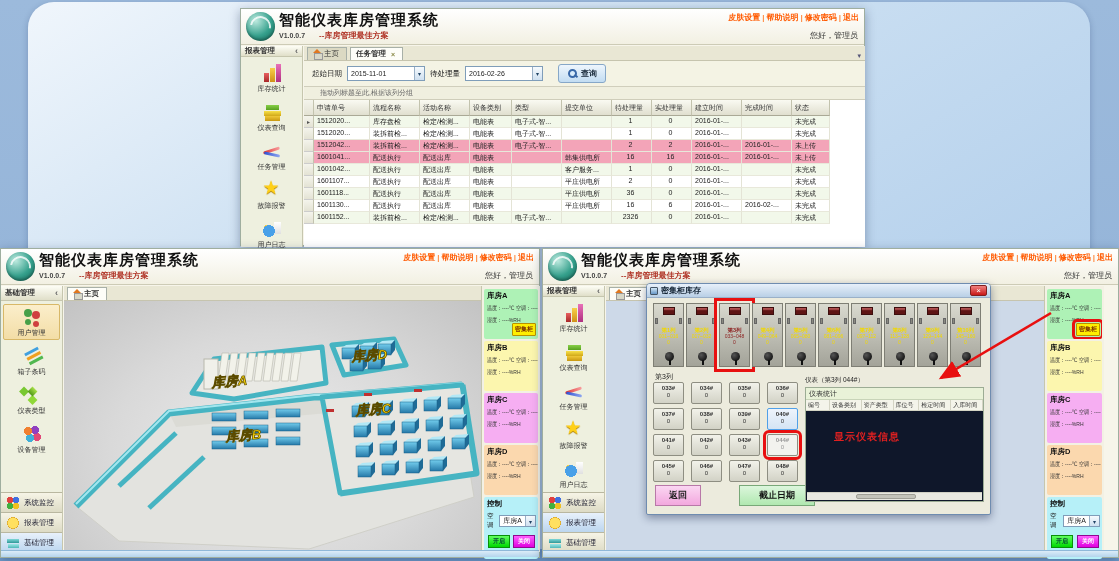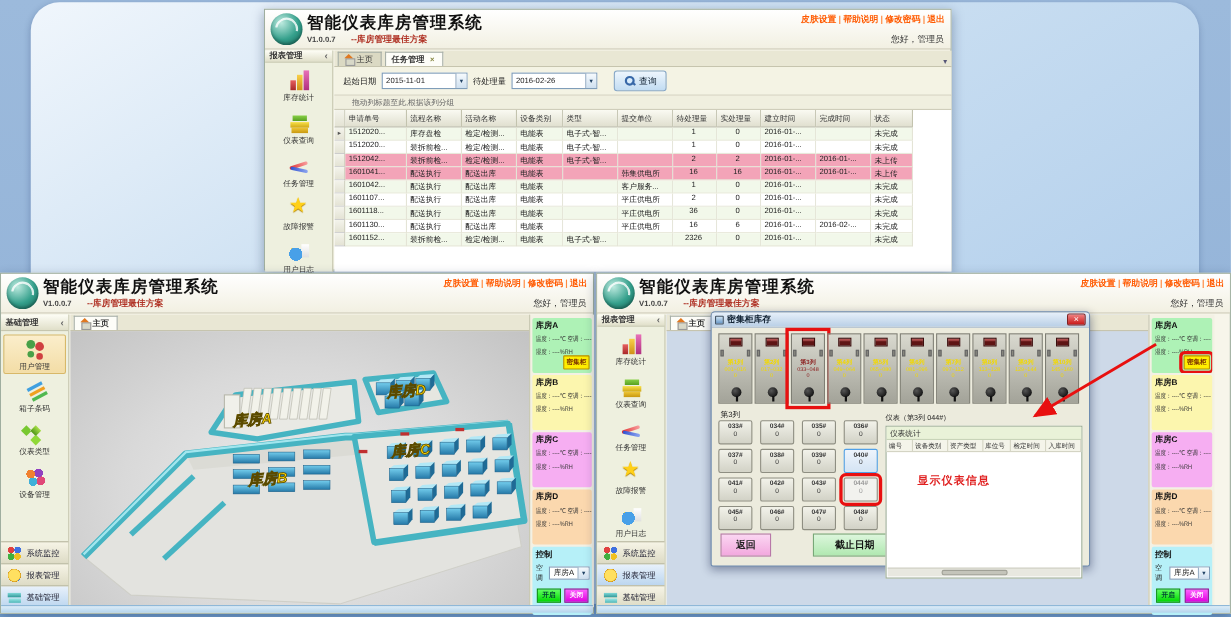--- a/index.html
+++ b/index.html
@@ -84,21 +84,21 @@
 .home-ic::after{content:"";position:absolute;left:0;top:-1px;border-left:4.5px solid transparent;border-right:4.5px solid transparent;border-bottom:4px solid #e07820}
 .toolbar{position:absolute;height:26px;background:#f4f3e4;border-bottom:1px solid #d0cebc;display:flex;align-items:center;gap:5px;padding:0 8px}
 .tb-label{font-size:7.5px;color:#222}
 .ddl{background:#fff;border:1px solid #7f9db9;height:15px;display:flex;align-items:center;font-size:7px;color:#222;cursor:pointer}
 .ddl-val{padding:0 3px;white-space:nowrap;overflow:hidden}
 .arr{margin-left:auto;width:10px;height:100%;background:linear-gradient(#f6fafd,#cfe0f0);border-left:1px solid #9ab0c6;
  display:flex;align-items:center;justify-content:center;font-size:6px;color:#246}
 .tb-ddl{width:78px}
 .search-btn{margin-left:10px;width:48px;height:19px;border:1px solid #86a7c8;border-radius:3px;cursor:pointer;
  background:linear-gradient(#eef6fd,#c2dcf2);display:flex;align-items:center;justify-content:center;gap:3px;
- font-size:8px;font-weight:normal;color:#123}
+ font-size:8px;font-weight:bold;color:#123}
 .mag{width:11px;height:11px;position:relative;display:inline-block}
 .mag::before{content:"";position:absolute;left:1px;top:1px;width:5px;height:5px;border:2px solid #3868a8;border-radius:50%;background:#d8ecfc}
 .mag::after{content:"";position:absolute;left:7px;top:7px;width:4px;height:2px;background:#3868a8;transform:rotate(40deg)}
 .group-hint{position:absolute;height:13px;background:#f0efdf;border-bottom:1px solid #cfcdba;
  font-size:7px;color:#666;display:flex;align-items:center;padding-left:16px}
 
 .grid{position:absolute;background:#fff;overflow:hidden}
 .ghead{display:flex;height:16px}
 .hcell{border-right:1px solid #c3c3ae;border-bottom:1px solid #aaa996;background:linear-gradient(#fafaf2,#e0dfcf);
  font-size:7px;color:#333;padding:3px 2px 0 3px;white-space:nowrap;overflow:hidden;cursor:pointer}
@@ -164,21 +164,21 @@
 .ccnt{font-size:6px;color:#333;line-height:7px}
 .cell.focus{border:1px solid #50a0e8;background:linear-gradient(#eef4fc,#d4e4f4)}
 .cell.marked{background:#f2f2ee;outline:3px solid #e81010;outline-offset:1px}
 .cell.marked .cid,.cell.marked .ccnt{color:#999}
 .dlg-back{position:absolute;left:8px;top:201px;width:46px;height:21px;background:linear-gradient(#fbd6f2,#f2a8dE);
  border:1px solid #b878a8;font-size:9px;font-weight:bold;color:#222;text-align:center;line-height:19px;cursor:pointer}
 .dlg-open{position:absolute;left:92px;top:201px;width:76px;height:21px;background:linear-gradient(#dcf6dc,#b0e8b0);
  border:1px solid #78a878;font-size:9px;font-weight:bold;color:#111;text-align:center;line-height:19px;cursor:pointer}
 .meter{position:absolute;left:158px;top:92px;width:179px}
 .meter-cap{font-size:6.5px;color:#222;margin-bottom:2px}
-.meter-box{height:139px;background:#ffffff;border:1px solid #9cac94;position:relative}
+.meter-box{height:115px;background:#0f172a;border:1px solid #9cac94;position:relative}
 .meter-stats{height:12px;background:#e9f2d8;border-bottom:1px solid #c8d4b8;font-size:7px;color:#333;padding:1px 3px}
 .meter-cols{display:flex;height:11px;border-bottom:1px solid #d4d4c4;background:#f4f4ea}
 .mcol{font-size:6px;color:#333;border-right:1px solid #d4d4c4;padding:1px 1px 0 2px;white-space:nowrap;overflow:hidden;cursor:pointer}
 .meter-anno{position:absolute;left:28px;top:42px;font-size:10px;font-weight:bold;color:#e02020;letter-spacing:1px}
 .hscroll{position:absolute;left:1px;right:1px;bottom:1px;height:8px;background:#e8e8e0;border-top:1px solid #d0d0c4}
 .hthumb{position:absolute;left:28%;top:1px;width:60px;height:5px;background:#c4c4ba;border:1px solid #a0a096;border-radius:2px;cursor:pointer}
 .anno-arrow{position:absolute;left:0;top:0;pointer-events:none;z-index:40}
 .statusbar{position:absolute;left:0;bottom:0;width:100%;height:7px;background:linear-gradient(#dcecf8,#b4d4ec);border-top:1px solid #8fb8d8}
 .content-bg{position:absolute;background:#cdd9e8}
 </style>

